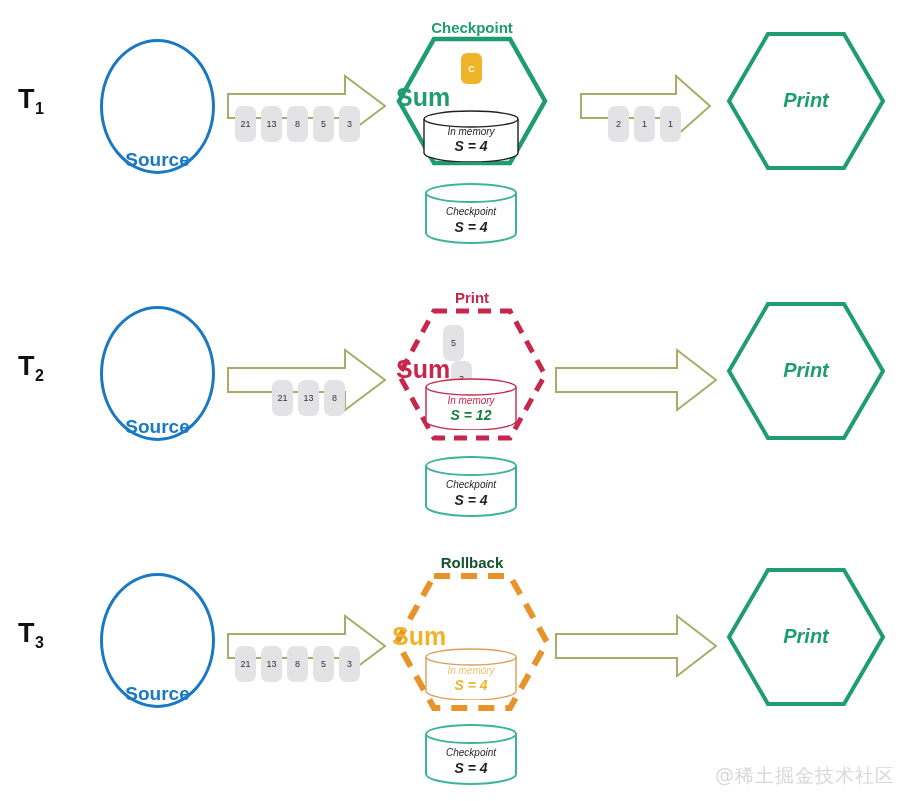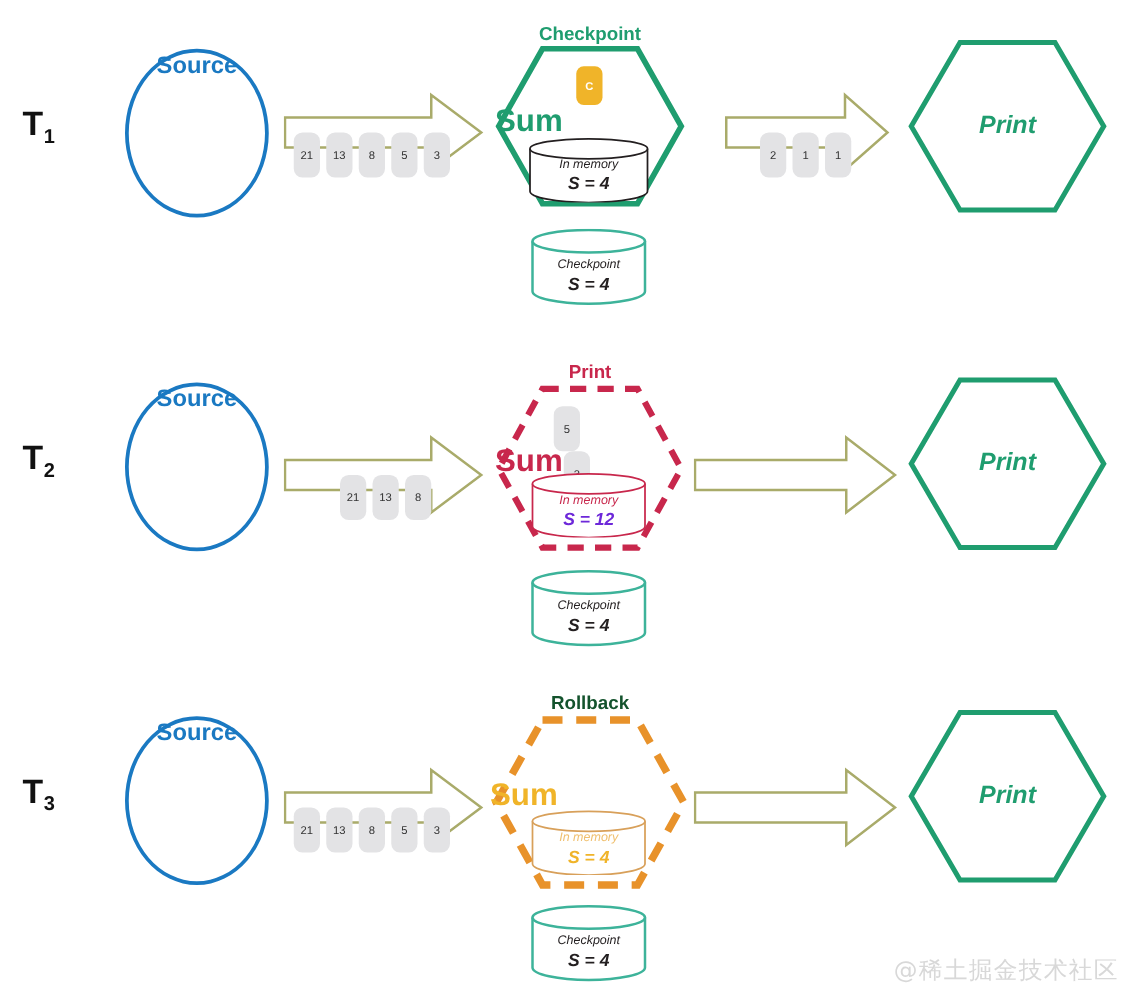--- a/index.html
+++ b/index.html
@@ -23,21 +23,21 @@
     letter-spacing:.5px;
   }
   .tlabel sub{font-size:16px;font-weight:bold;}
 
   
   .source{
     position:absolute;left:100px;top:39px;
     width:115px;height:135px;
     border:3.5px solid #1a79c2;border-radius:50%;
     box-sizing:border-box;
-    display:flex;align-items:flex-start;justify-content:center;
+    display:flex;align-items:flex-end;justify-content:center;
   }
   .source .lbl{
     font-size:19px;font-weight:bold;color:#1a79c2;
   }
 
   
   .arrow{
     position:absolute;height:72px;
   }
   .arrow svg{display:block;width:100%;height:100%;}
@@ -207,21 +207,21 @@
     <div class="hex-op" style="top:48px;color:#c8274c;">Sum</div>
   </div>
   <div class="hex-title" style="position:absolute;left:396px;top:22px;width:152px;color:#c8274c;">Print</div>
 
   <div class="cyl" style="left:424px;top:111px;width:94px;height:52px;">
     <svg width="94" height="52" viewBox="0 0 94 52">
       <path d="M2,9 L2,43 A45,9 0 0 0 92,43 L92,9" fill="#ffffff" stroke="#c8274c" stroke-width="1.4"></path>
       <ellipse cx="47" cy="9" rx="45" ry="8" fill="#ffffff" stroke="#c8274c" stroke-width="1.4"></ellipse>
     </svg>
     <div class="ctext c-sub" style="top:17px;color:#c8274c;">In memory</div>
-    <div class="ctext c-val" style="top:29px;color:#6d28d9;">S = 12</div>
+    <div class="ctext c-val" style="top:29px;color:#15803d;">S = 12</div>
   </div>
 
   <div class="arrow" style="left:555px;top:77px;width:163px;">
     <svg viewBox="0 0 163 72" preserveAspectRatio="none">
       <polygon points="1,24 122,24 122,6 161,36 122,66 122,48 1,48" fill="#ffffff" stroke="#a9ab6a" stroke-width="2"></polygon>
     </svg>
   </div>
 
   <div class="print" style="left:726px;top:34px;width:160px;height:140px;">
     <svg width="160" height="140" viewBox="0 0 160 140">

